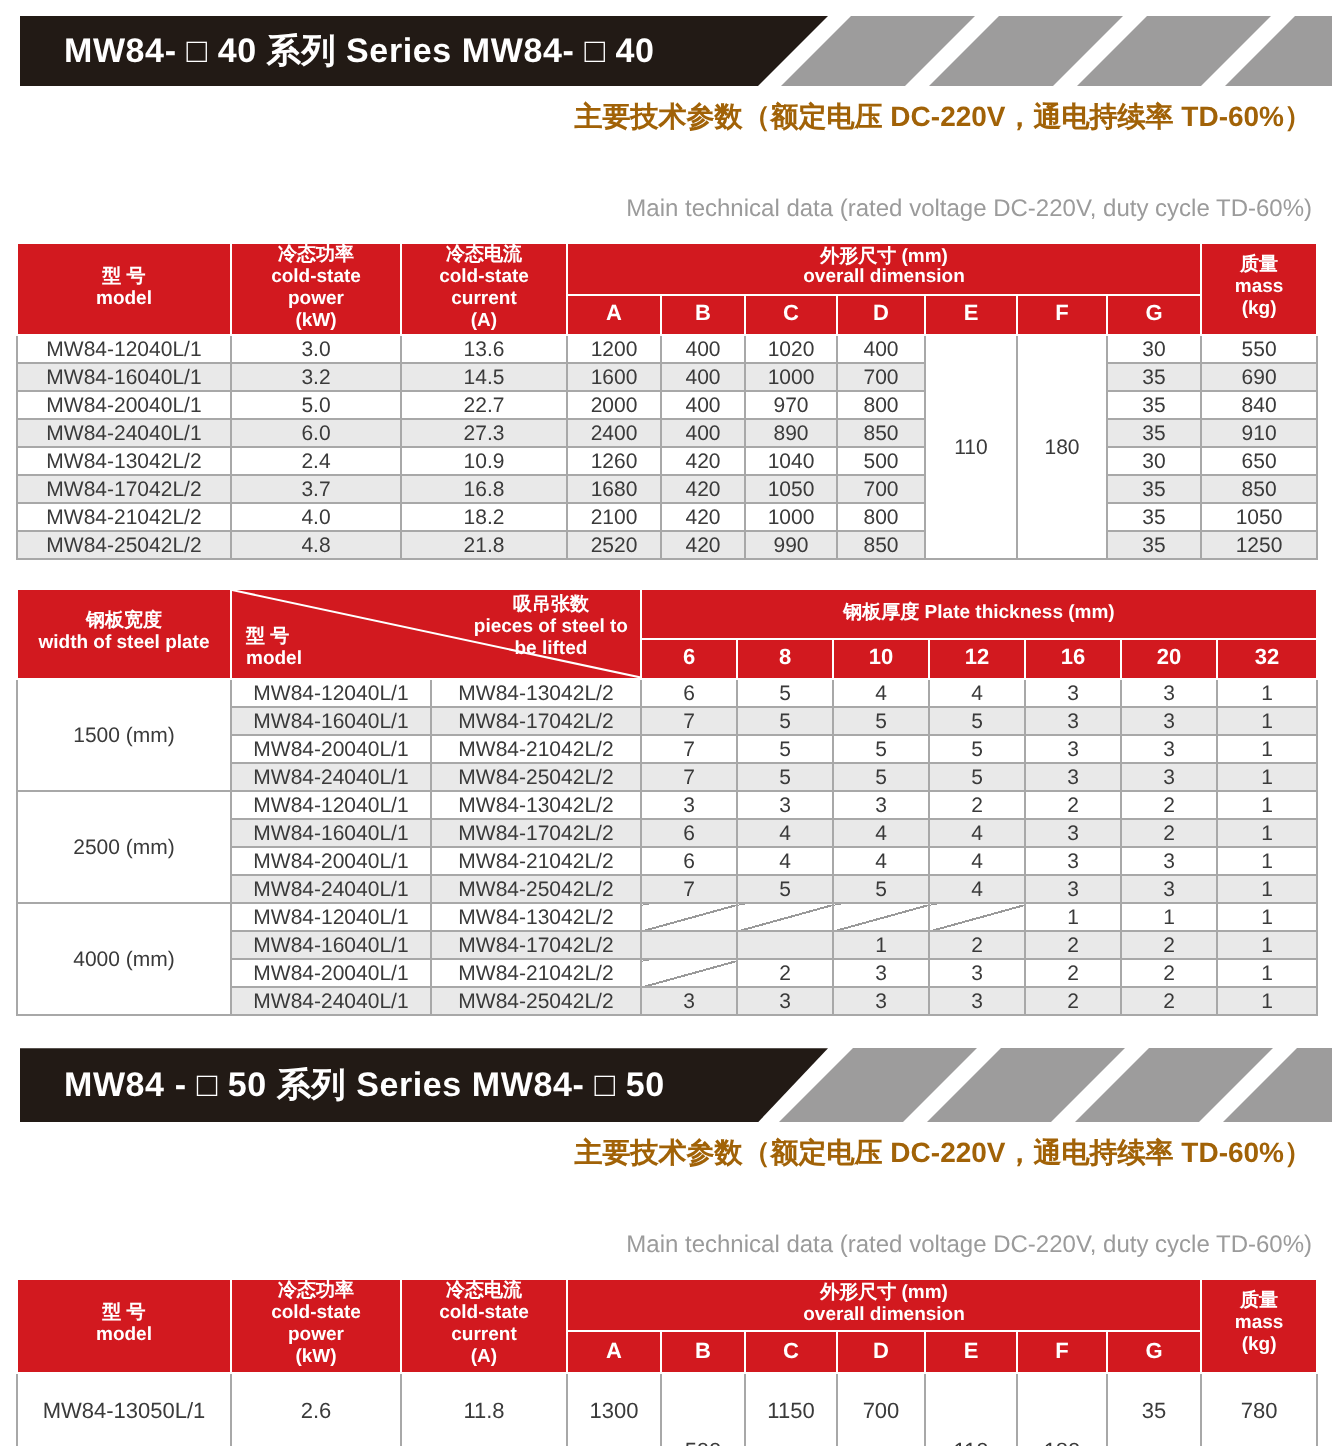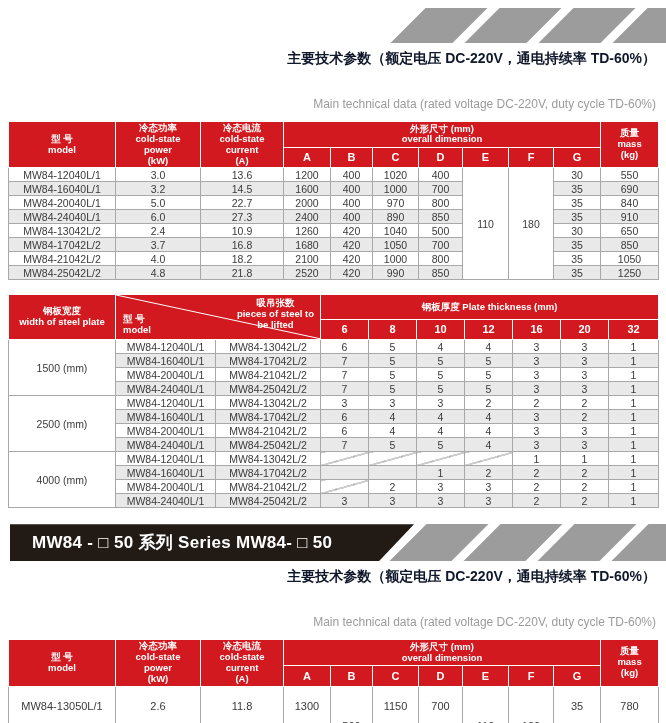--- a/index.html
+++ b/index.html
@@ -23,21 +23,21 @@
     position:absolute;left:0;top:0;bottom:0;width:404px;
     background:var(--banner-black);
     clip-path:polygon(0 0,100% 0,calc(100% - 35px) 100%,0 100%);
     display:flex;align-items:center;padding-left:22px;
   }
   .banner-text{color:#fff;font-weight:bold;font-size:17px;letter-spacing:.3px;white-space:nowrap;}
   .stripes{position:absolute;top:0;bottom:0;left:398px;right:-40px;display:flex;gap:12px;}
   .stripes i{display:block;width:62px;height:100%;background:var(--stripe);transform:skewX(-45deg);}
   
   .subtitle{margin:6px 10px 0 0;text-align:right;}
-  .sub-zh{font-size:14px;font-weight:bold;color:#0f172a;line-height:1.3;}
+  .sub-zh{font-size:14px;font-weight:bold;color:#a16207;line-height:1.3;}
   .sub-en{font-size:12px;color:var(--gray-text);line-height:1.3;margin-top:30px;}
   
   table{border-collapse:collapse;table-layout:fixed;width:650px;margin:8px 0 0 8px;}
   th{
     background:var(--red);color:#fff;border:1px solid #fff;
     font-size:9.5px;font-weight:bold;line-height:1.15;
     white-space:pre-line;text-align:center;vertical-align:middle;padding:1px 2px;
   }
   tr.dims th{font-size:11px;height:20px;}
   td{
@@ -60,20 +60,23 @@
   .diag-bottom{position:absolute;bottom:3px;left:7px;text-align:left;font-size:9.5px;line-height:1.15;white-space:pre-line;}
   .lift{margin-top:2px;}
   .lift thead tr:first-child th{height:24px;}
   .gap-lg{margin-top:14px;}
   .banner-2{margin-top:16px;height:37px;}
 </style>
 </head>
 <body>
 
 <div class="banner">
+  <div class="banner-black">
+    <span class="banner-text">MW84- □ 40 系列 Series MW84- □ 40</span>
+  </div>
   <div class="stripes">
     <i></i>
       <i></i>
       <i></i>
       <i></i>
   </div>
 </div>
 
 <div class="subtitle">
   <div class="sub-zh">主要技术参数（额定电压 DC-220V，通电持续率 TD-60%）</div>

